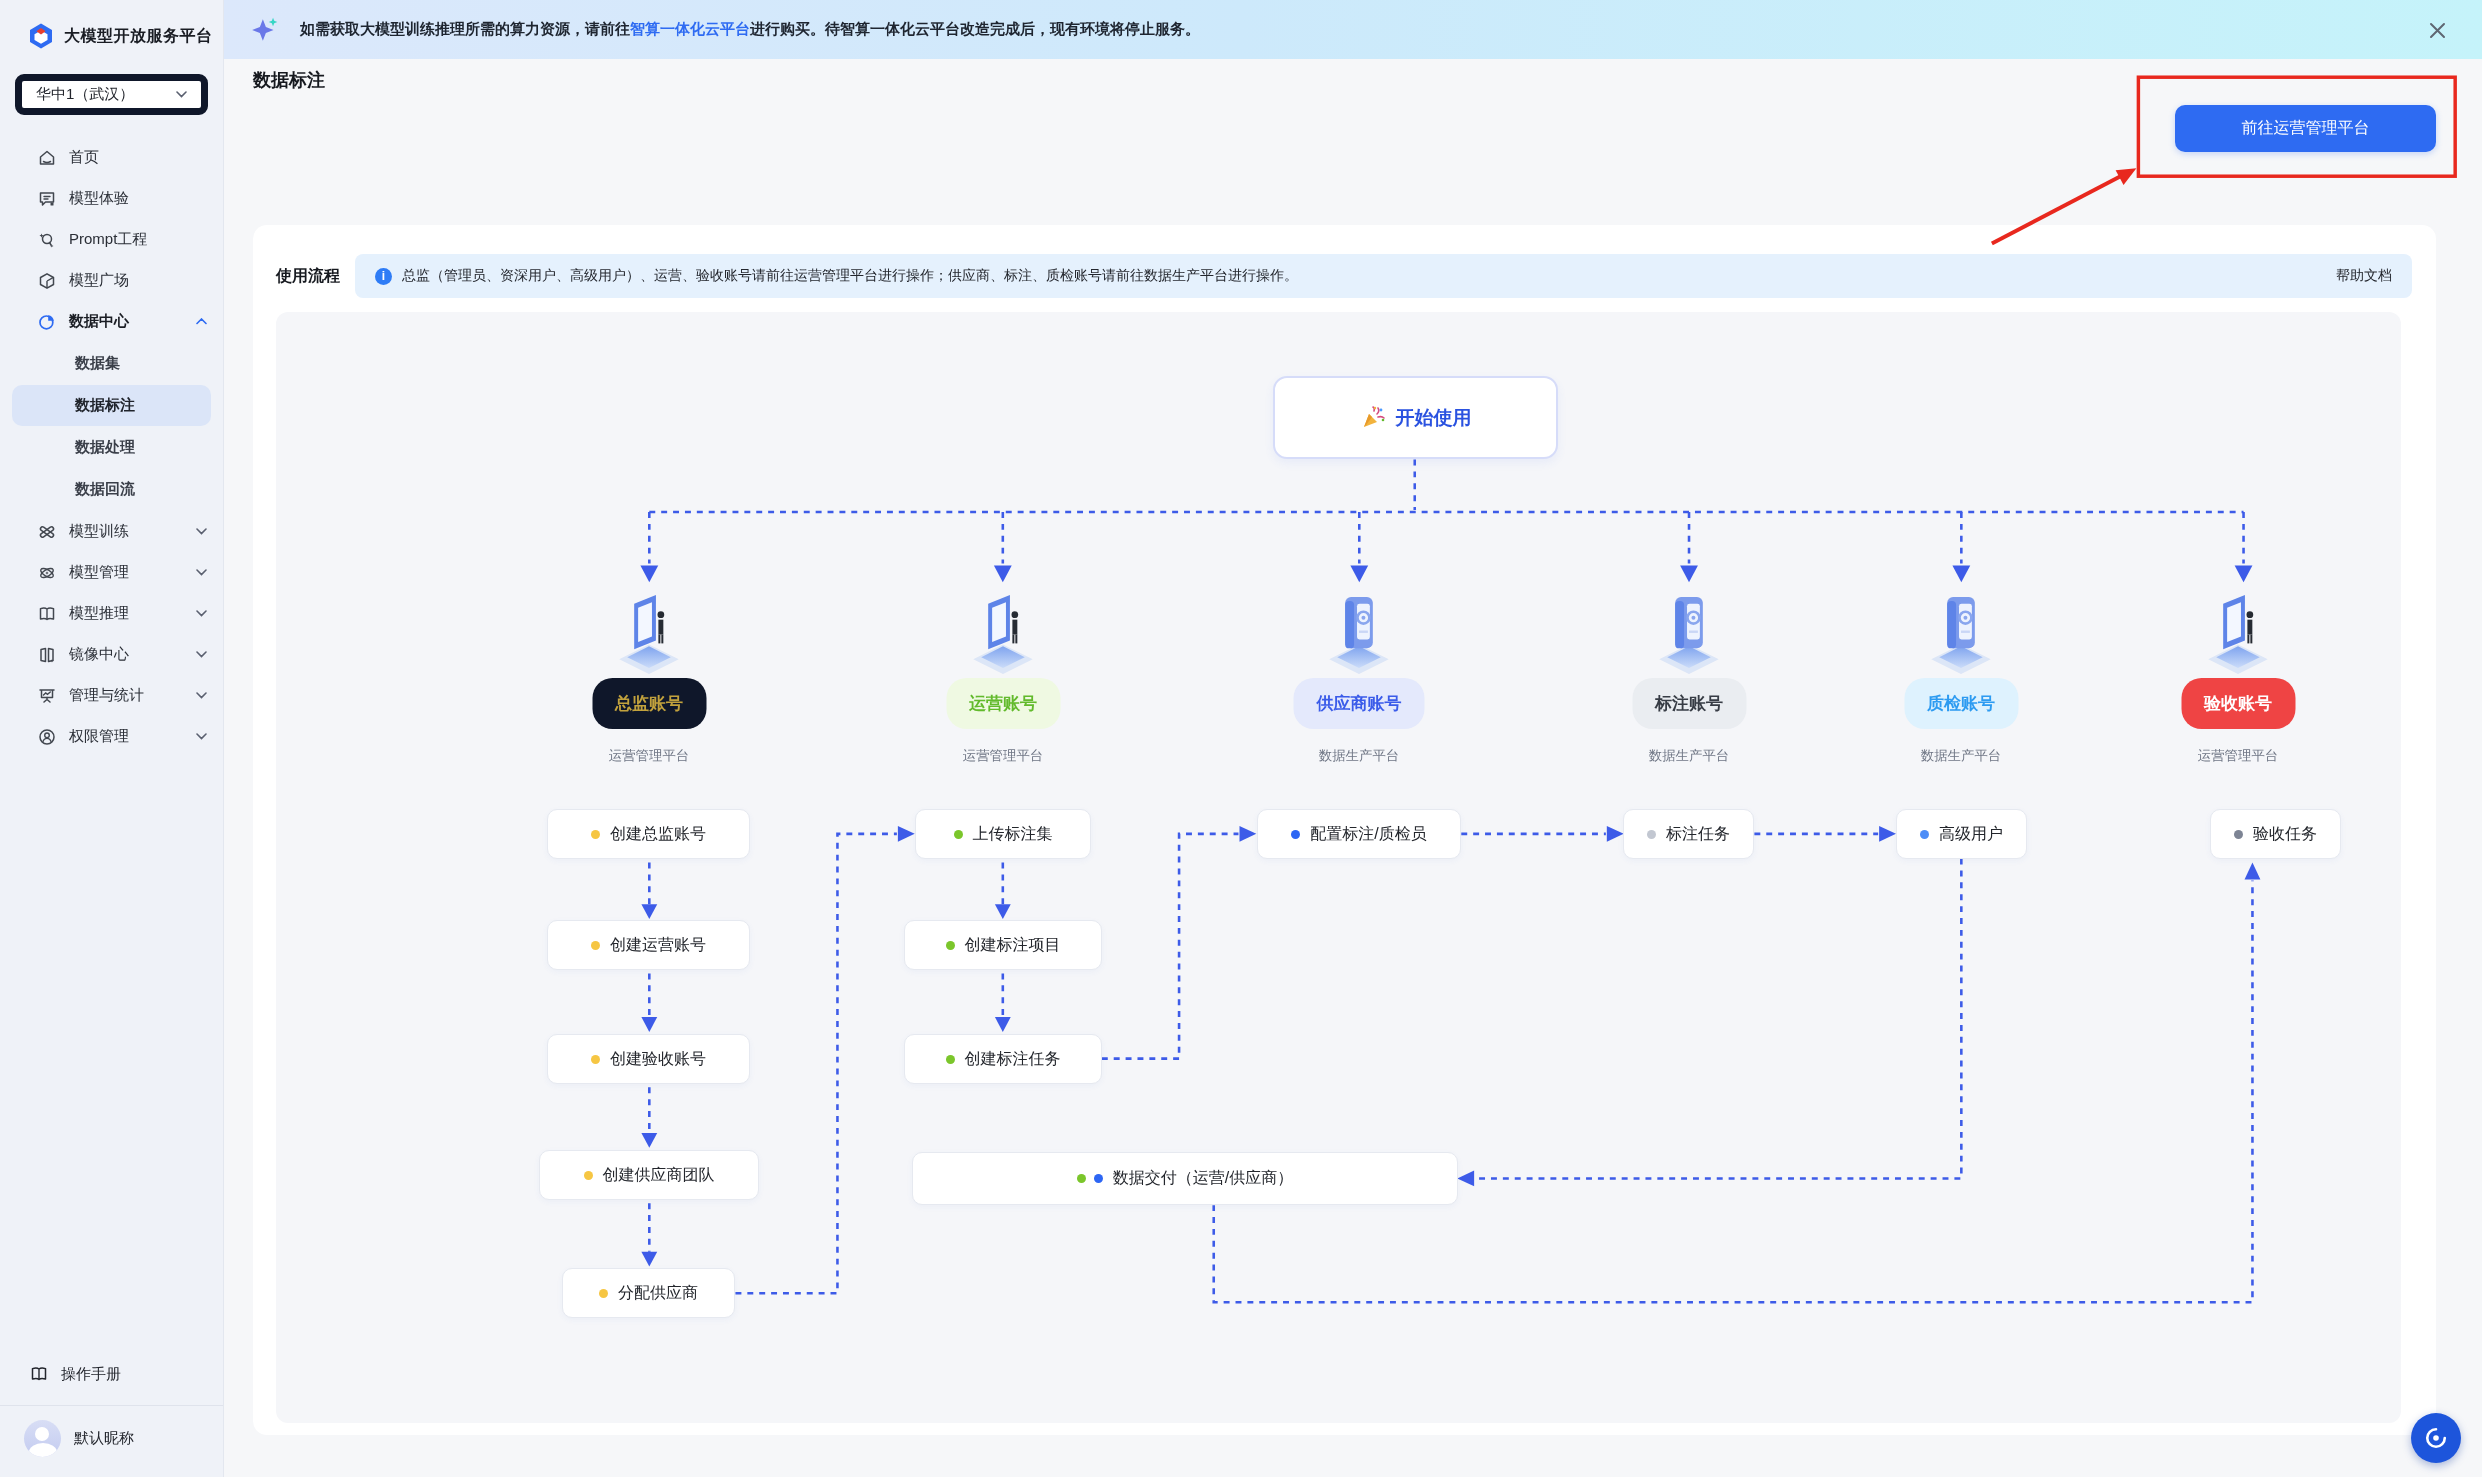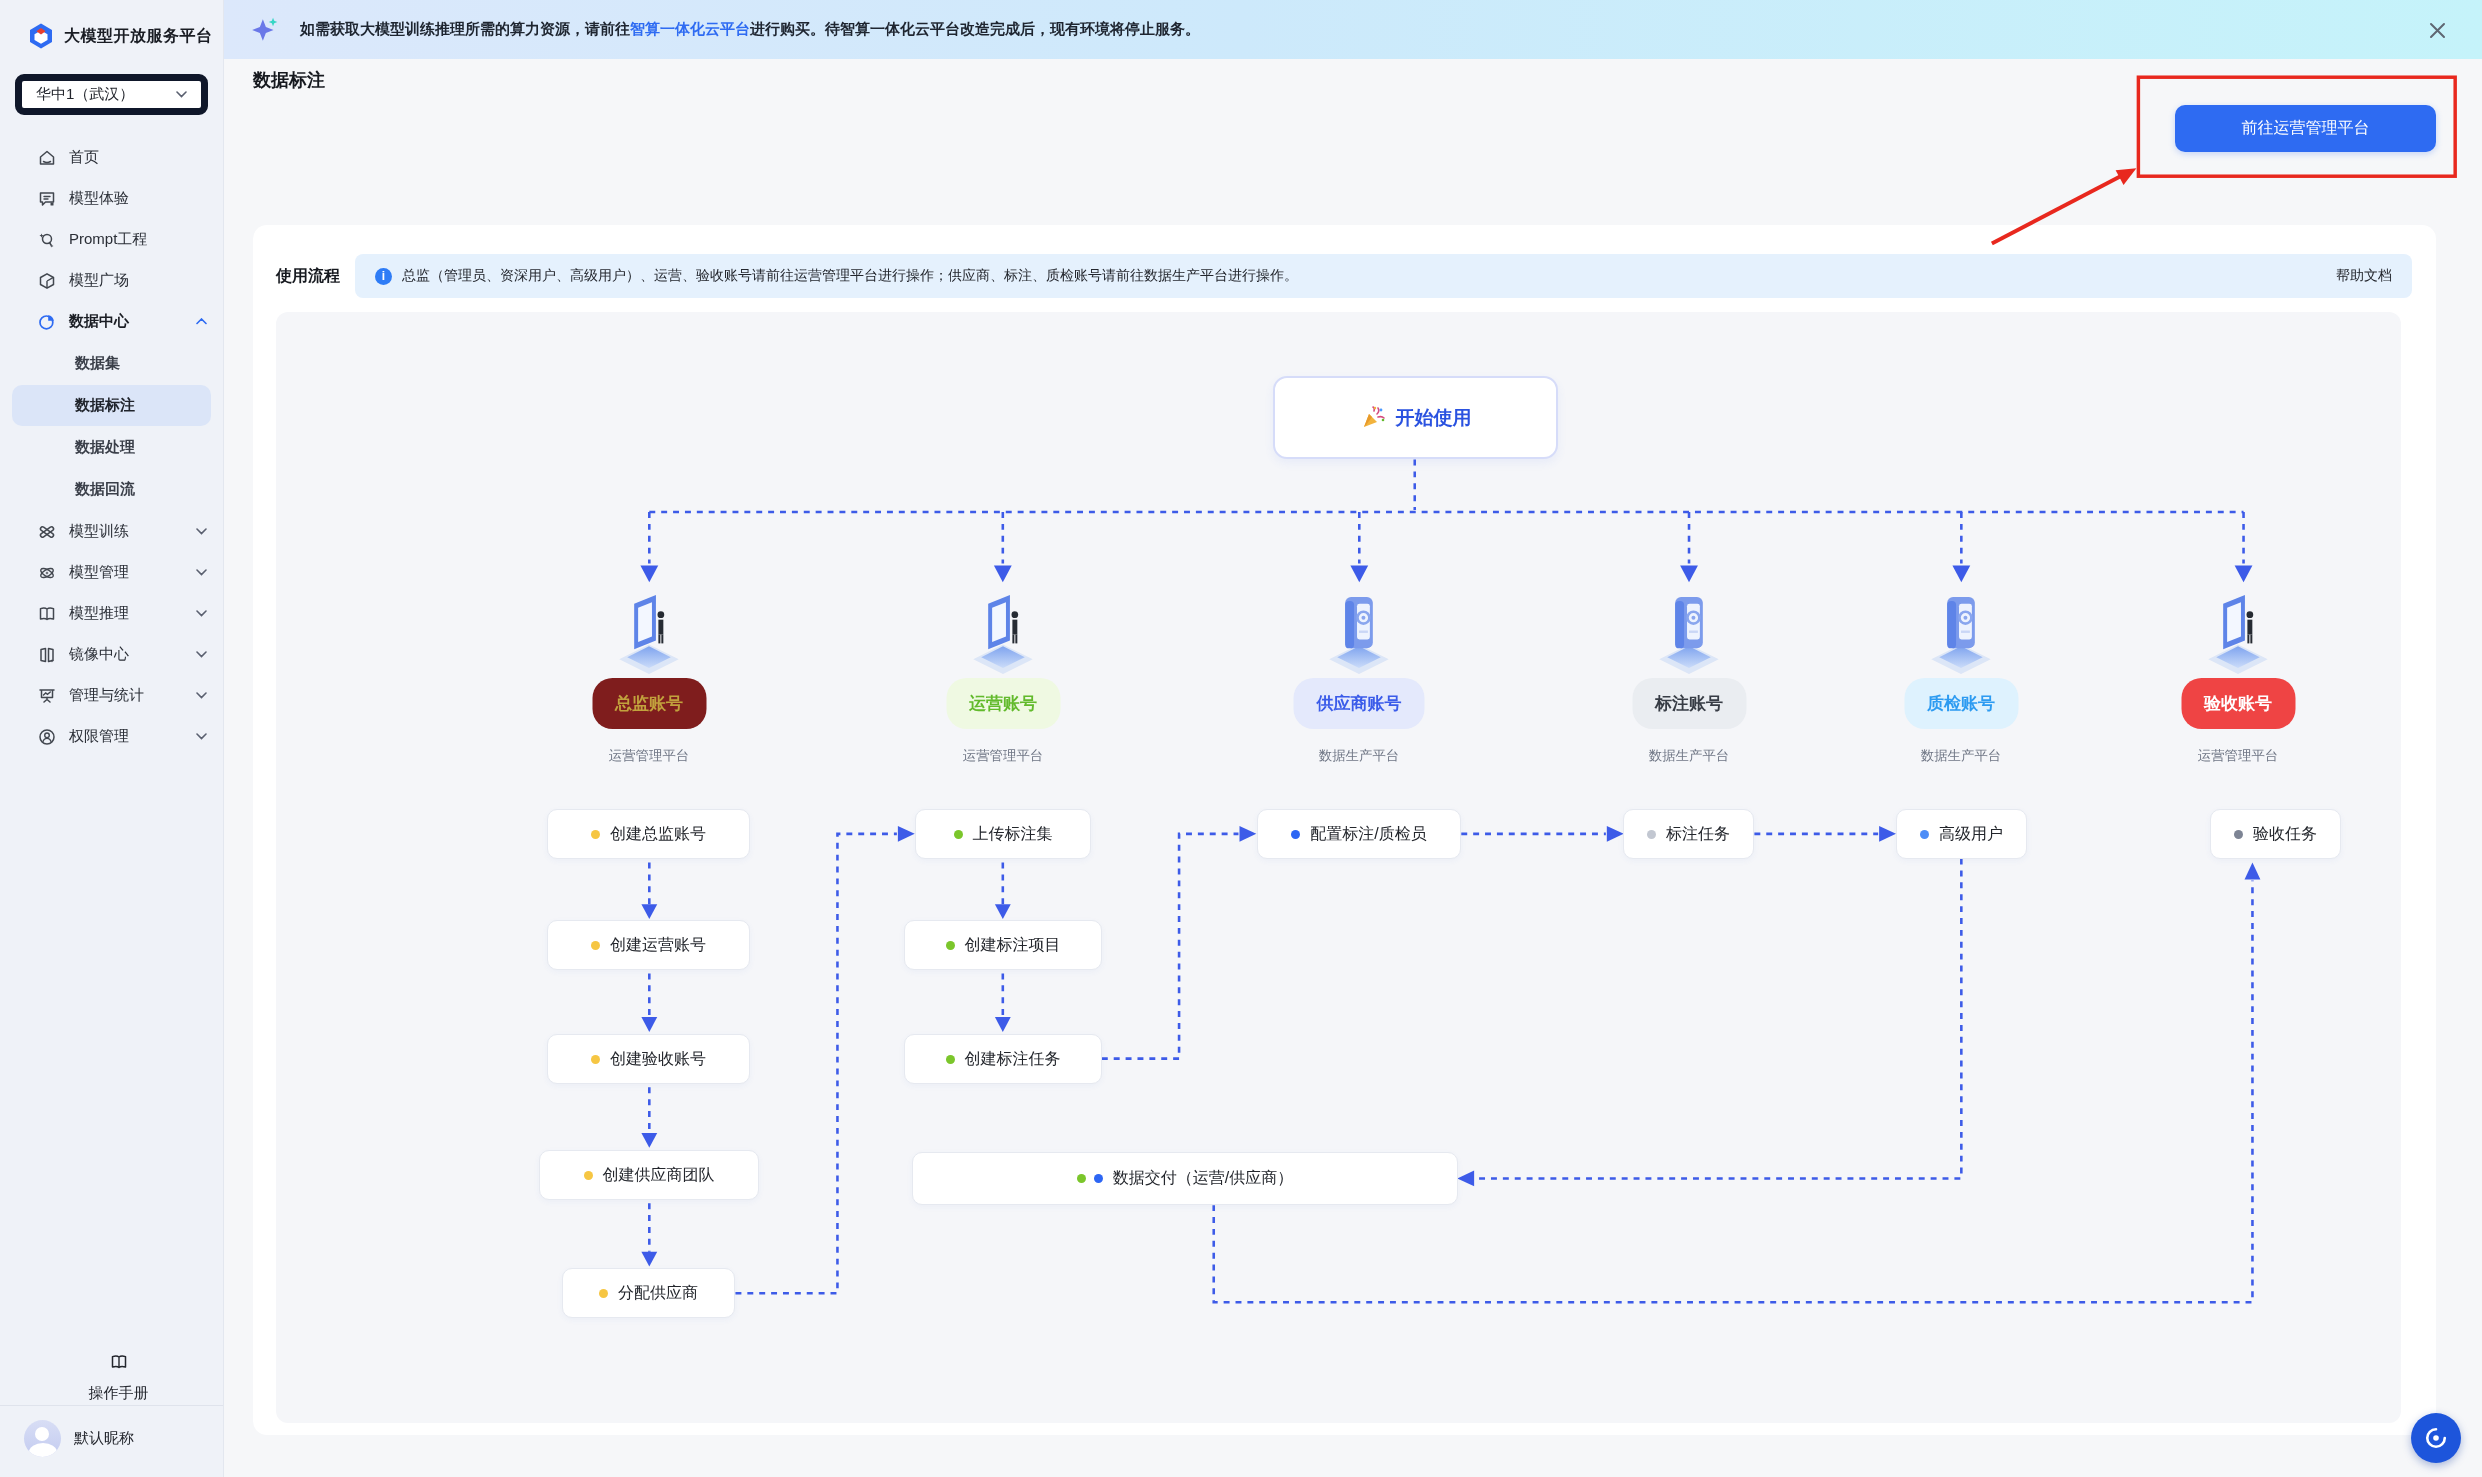--- a/index.html
+++ b/index.html
@@ -15,21 +15,21 @@
   .region span { font-size:15px; color:#23262D; }
   .nav { margin-top:22px; }
   .side-item { height:41px; display:flex; align-items:center; padding:0 16px 0 38px; gap:13px; cursor:pointer; color:#2A2E36; }
   .side-item .lbl { font-size:15px; flex:1; }
   .side-item.section-active .lbl { font-weight:bold; color:#1A1D24; }
   .side-sub { height:41px; display:flex; align-items:center; padding-left:63px; font-size:15px; color:#3A3F49; cursor:pointer; margin:1px 12px; border-radius:10px;font-weight:bold; }
   .side-sub.active { background:#DBE5F8; color:#1F232B; }
   .side-icon { width:18px; height:18px; flex-shrink:0; }
   .chev { width:11px; height:7px; }
   .side-bottom { position:absolute; left:0; right:0; bottom:0; }
-  .manual-row { display:flex; align-items:center; gap:13px; padding:0 16px 0 30px; height:42px; cursor:pointer;flex-direction:column; }
+  .manual-row { display:flex; align-items:center; gap:13px; padding:0 16px 0 30px; height:42px; cursor:pointer; }
   .manual-row .lbl { font-size:15px; color:#23262D; }
   .side-divider { height:1px; background:#DFE3EC; margin:10px 0 0 0; }
   .user-row { display:flex; align-items:center; gap:13px; padding:14px 16px 20px 24px; cursor:pointer; }
   .avatar { width:37px; height:37px; border-radius:50%; background:linear-gradient(180deg,#D8DEF5,#C3CBF0); position:relative; overflow:hidden; }
   .avatar::before { content:""; position:absolute; left:11.4px; top:7px; width:14px; height:14px; border-radius:50%; background:#fff; }
   .avatar::after { content:""; position:absolute; left:4.5px; top:23px; width:28px; height:18px; border-radius:50%; background:#fff; }
   .user-row .lbl { font-size:15px; color:#23262D; }
 
   
   .main { flex:1; position:relative; background:#F6F7F9; }
@@ -337,21 +337,21 @@
                 <circle cx="23" cy="15" r="1.3" fill="#62BA2C"></circle>
                 <circle cx="15" cy="3" r="1.2" fill="#F2B33D"></circle>
             </svg>
             <span class="start-lbl">开始使用</span>
           </div>
 
           <div class="col" style="left:373px">
             <svg class="acct-icon" viewBox="0 0 96 88" width="95" height="87">
                 <use href="#ic-door"></use>
               </svg>
-            <div class="badge" style="background: #7f1d1d; color: rgb(194, 162, 61);">总监账号</div>
+            <div class="badge" style="background: #0f172a; color: rgb(194, 162, 61);">总监账号</div>
             <div class="platform">运营管理平台</div>
           </div>
           <div class="col" style="left:727px">
             <svg class="acct-icon" viewBox="0 0 96 88" width="95" height="87">
                 <use href="#ic-door"></use>
               </svg>
             <div class="badge" style="background: rgb(239, 249, 226); color: rgb(98, 186, 44);">运营账号</div>
             <div class="platform">运营管理平台</div>
           </div>
           <div class="col" style="left:1083px">

